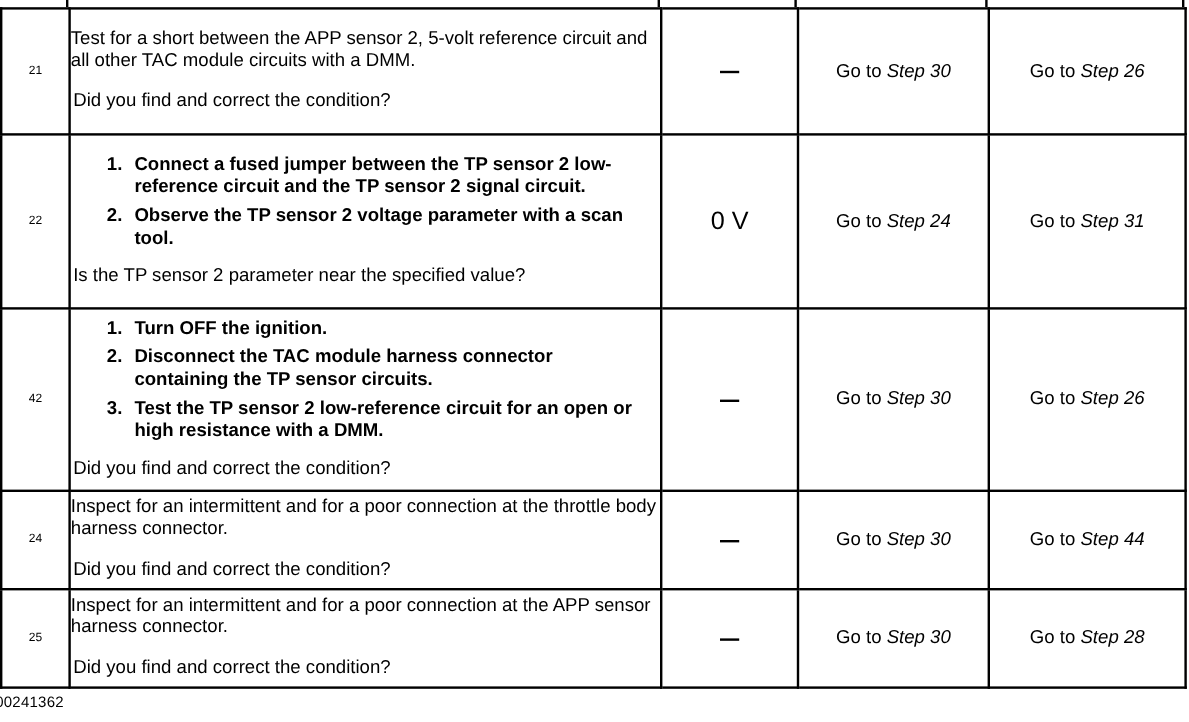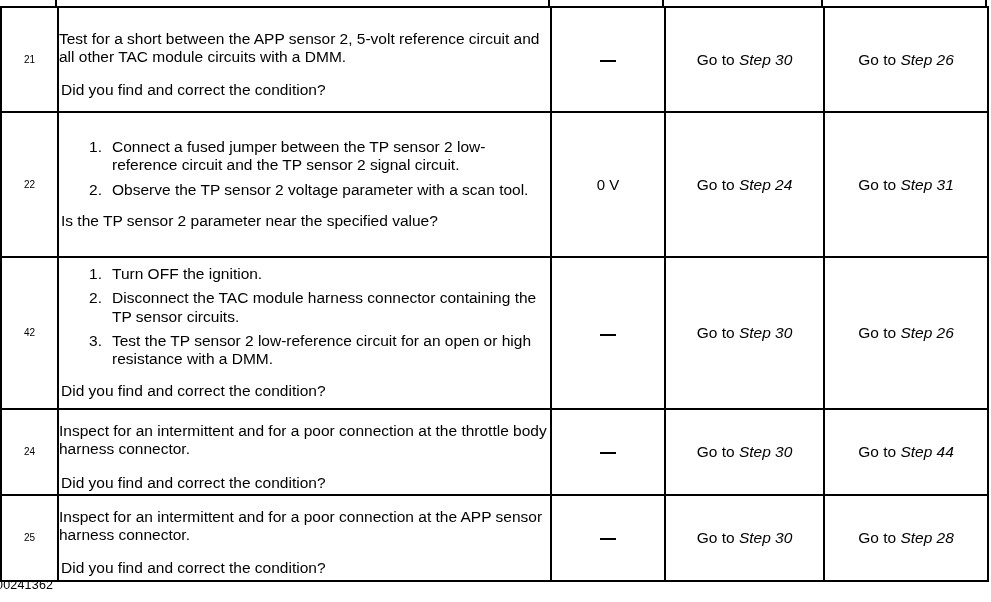--- a/index.html
+++ b/index.html
@@ -68,36 +68,37 @@
     line-height: 1;
   }
 
   
   td.action {
     padding: 6px 8px 5px 8px;
     font-size: 15.5px;
     line-height: 1.18;
   }
   td.action .para {
-    margin: 12px 0 0 0;
+    margin: 0 0 0 0;
   }
   td.action .question {
     margin: 2px;
     padding-top: 13px;
   }
   td.action .question.tight {
     padding-top: 11px;
   }
 
   
   ol.steps {
     margin: 1px 13px 0 0;
     padding: 0 0 0 30px;
     list-style: none;
     counter-reset: stepcnt;
+    font-weight: bold;
   }
   ol.steps > li {
     counter-increment: stepcnt;
     position: relative;
     margin: 0 0 6px 0;
     padding-left: 23px;
     line-height: 1.18;
   }
   ol.steps > li:last-child {
     margin-bottom: 0;
@@ -105,21 +106,21 @@
   ol.steps > li::before {
     content: counter(stepcnt) ".";
     position: absolute;
     left: 0;
     top: 0;
   }
 
   
   td.value {
     text-align: center;
-    font-size: 15px;
+    font-size: 21px;
     line-height: 1;
   }
   td.value .dash {
     display: inline-block;
     width: 16px;
     height: 2px;
     background: #000;
     vertical-align: middle;
   }
 

